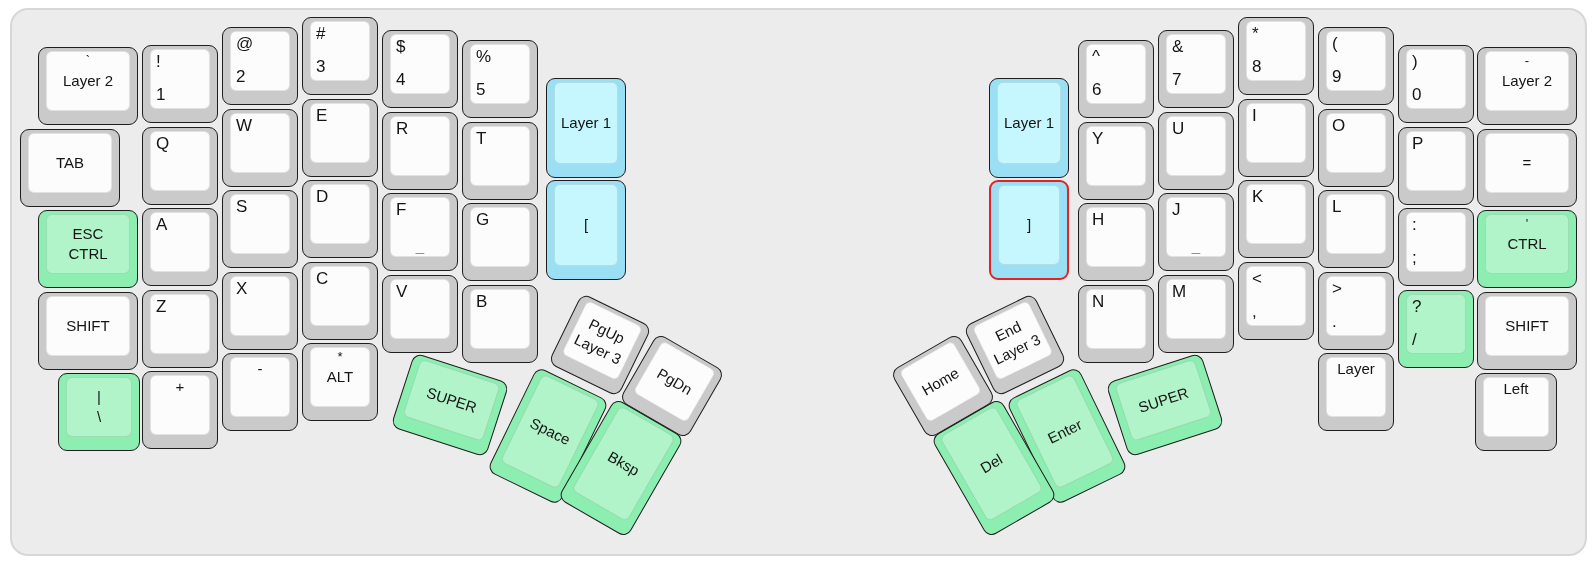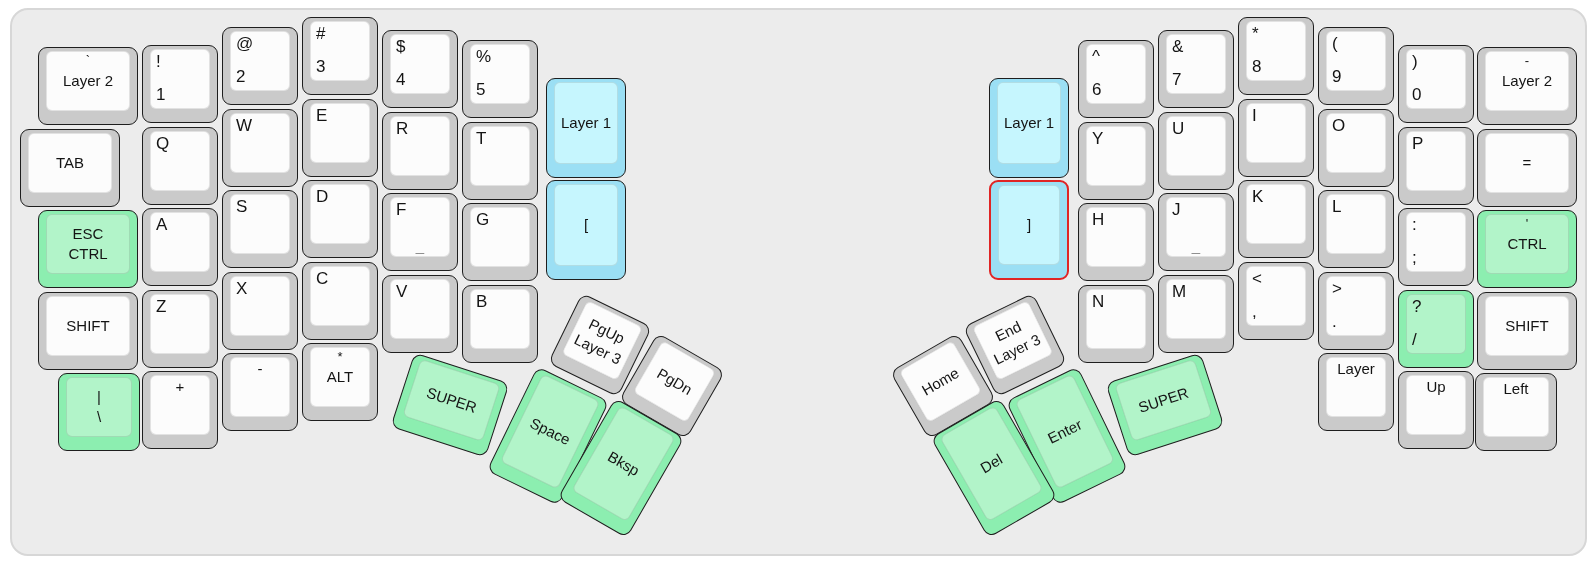--- a/index.html
+++ b/index.html
@@ -263,25 +263,20 @@
         <span class="leg tl">:</span>
         <span class="leg bl">;</span>
       </div>
     </div>
     <div class="key" style="left: 1398px; top: 290px; width: 76px; height: 78px; background: rgb(140, 238, 176);">
       <div class="cap" style="background: rgb(178, 244, 201);">
         <span class="leg tl">?</span>
         <span class="leg bl">/</span>
       </div>
     </div>
-    <div class="key" style="left: 1398px; top: 371px; width: 76px; height: 78px; background: rgb(202, 202, 202);">
-      <div class="cap" style="background: rgb(252, 252, 252);">
-        <span class="leg tc">Up</span>
-      </div>
-    </div>
     <div class="key" style="left: 1318px; top: 27px; width: 76px; height: 78px; background: rgb(202, 202, 202);">
       <div class="cap" style="background: rgb(252, 252, 252);">
         <span class="leg tl">(</span>
         <span class="leg bl">9</span>
       </div>
     </div>
     <div class="key" style="left: 1318px; top: 109px; width: 76px; height: 78px; background: rgb(202, 202, 202);">
       <div class="cap" style="background: rgb(252, 252, 252);">
         <span class="leg tl">O</span>
       </div>

